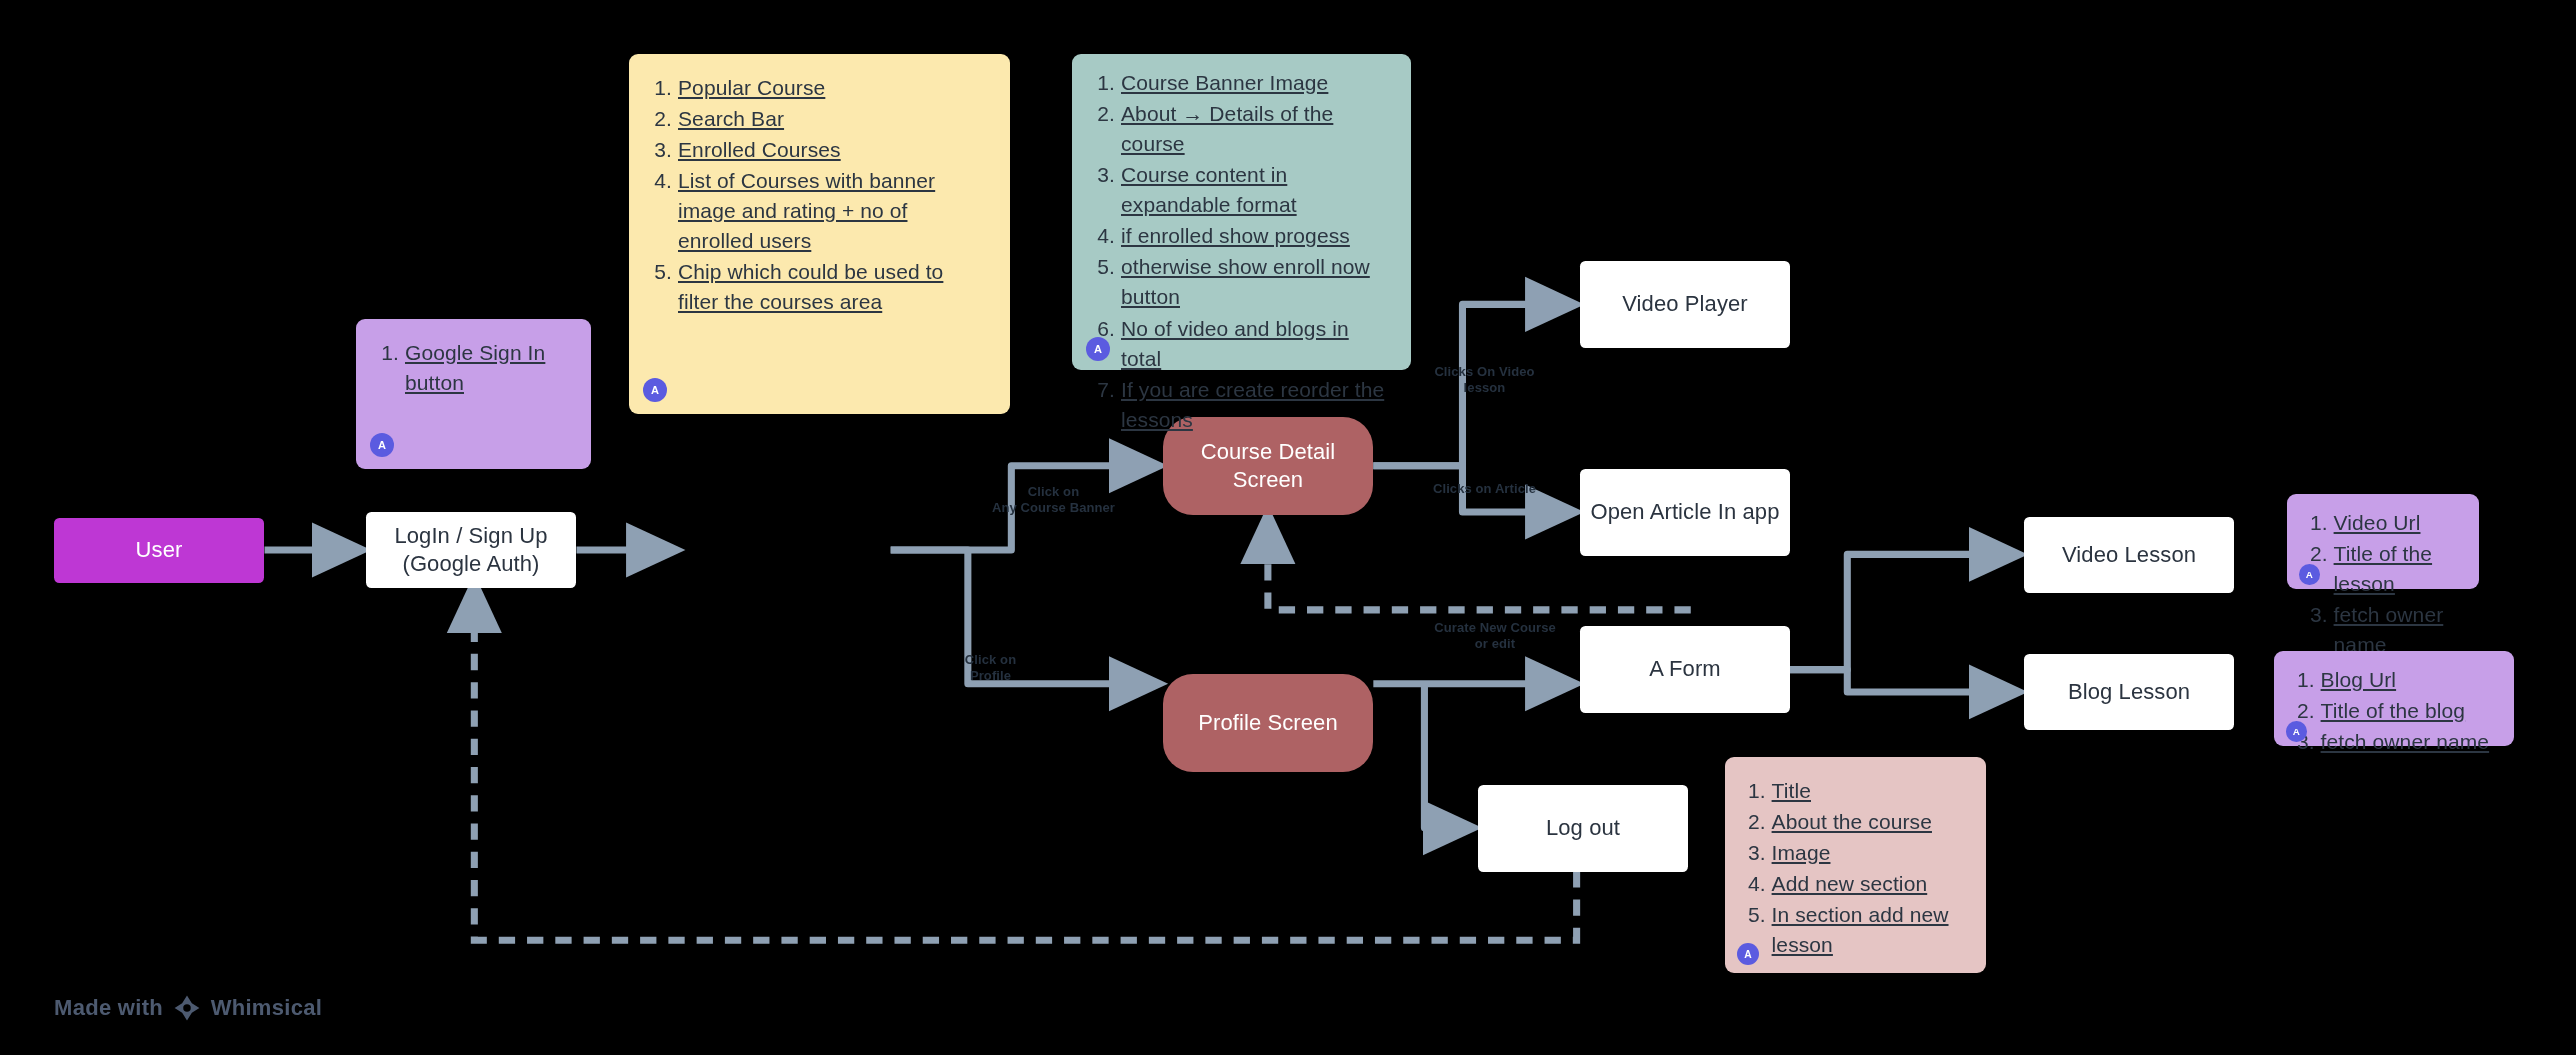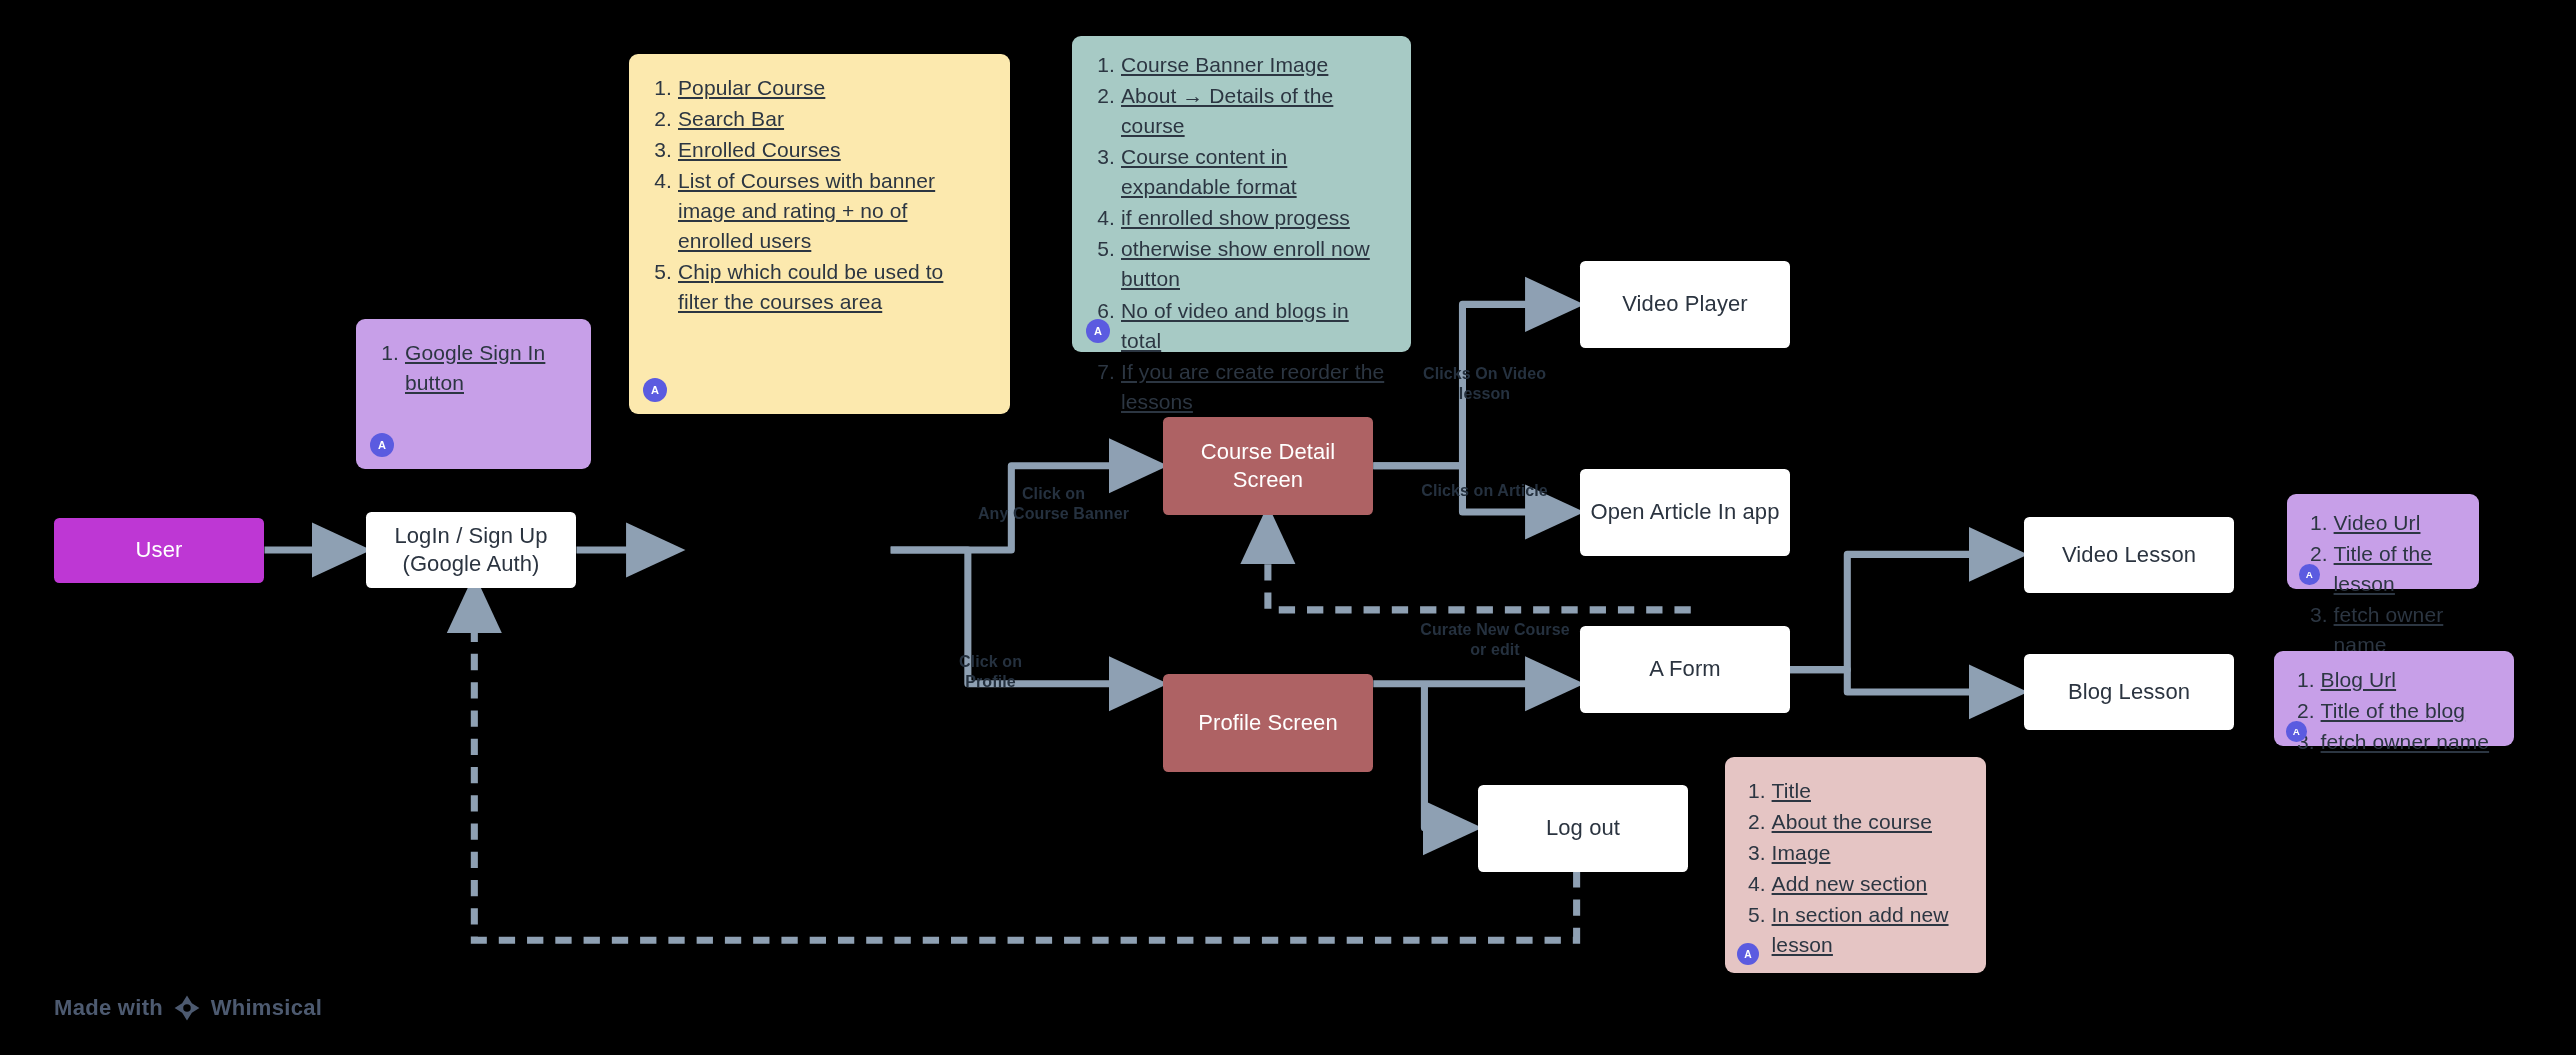--- a/index.html
+++ b/index.html
@@ -4,37 +4,37 @@
 <style>
   html,body{margin:0;padding:0;background:#000;}
   body{
     font-family:"Liberation Sans", sans-serif;
     width:2576px;height:1055px;overflow:hidden;position:relative;
   }
   #canvas{position:absolute;inset:0;width:2576px;height:1055px;background:#000;}
   .node{position:absolute;box-sizing:border-box;display:flex;align-items:center;justify-content:center;
         text-align:center;border-radius:5.4px;line-height:1.28;}
   .node.white{background:#ffffff;color:#2b3440;}
-  .node.rose{background:#ae6264;color:#ffffff;}
+  .node.rose{background:#ae6264;color:#ffffff;border-radius:30px;}
   .node.yellow{background:#f2c328;color:#2b3440;}
   .node.magenta{background:#be37d4;color:#ffffff;}
   .node .lbl{display:block;padding:0 9.8px;font-size:22px;font-weight:500;letter-spacing:0.1px;}
 
   .note{position:absolute;box-sizing:border-box;border-radius:9px;padding:18.5px 22px 16.3px 22px;color:#2c3642;text-decoration:underline;}
   .note.yellow{background:#fce9ae;}
   .note.teal{background:#a7cac5;}
   .note.purple{background:#c79fe8;}
   .note.rosenote{background:#e5c5c4;}
   .note ol{margin:0;padding-left:27px;list-style-position:outside;}
   .note li{font-size:21px;line-height:1.43;margin:0 0 1.1px 0;letter-spacing:0.1px;}
   .note li::marker{font-size:21px;}
   .avatar{position:absolute;width:24px;height:24px;border-radius:50%;background:#5b5be0;color:#fff;
           font-size:11px;font-weight:700;display:flex;align-items:center;justify-content:center;}
 
-  .elabel{position:absolute;color:#25313f;font-size:16px;font-weight:600;text-align:center;line-height:1.22;
+  .elabel{position:absolute;color:#25313f;font-size:13px;font-weight:600;text-align:center;line-height:1.22;
           letter-spacing:0.1px;white-space:pre-line;}
 
   svg.edges{position:absolute;left:0;top:0;width:2576px;height:1055px;overflow:visible;}
 
   .wm{position:absolute;left:54px;top:994px;display:flex;align-items:center;gap:9.8px;
       color:#4d5a70;font-size:22px;font-weight:700;letter-spacing:0.3px;}
   .wm .mark{width:28px;height:28px;display:inline-block;}
 </style>
 </head>
 <body>
@@ -101,21 +101,21 @@
     <ol>
       <li>Popular Course</li>
       <li>Search Bar</li>
       <li>Enrolled Courses</li>
       <li>List of Courses with banner image and rating + no of enrolled users</li>
       <li>Chip which could be used to filter the courses area</li>
     </ol>
     <div class="avatar" style="left:14px;bottom:12px;">A</div>
   </div>
 
-  <div class="note teal" style="left:1072px;top:36px;width:339px;height:316px;padding-top:14px;">
+  <div class="note teal" style="left:1072px;top:54px;width:339px;height:316px;padding-top:14px;">
     <ol>
       <li>Course Banner Image</li>
       <li>About → Details of the course</li>
       <li>Course content in expandable format</li>
       <li>if enrolled show progess</li>
       <li>otherwise show enroll now button</li>
       <li>No of video and blogs in total</li>
       <li>If you are create reorder the lessons</li>
     </ol>
     <div class="avatar" style="left:14px;bottom:8.7px;">A</div>

